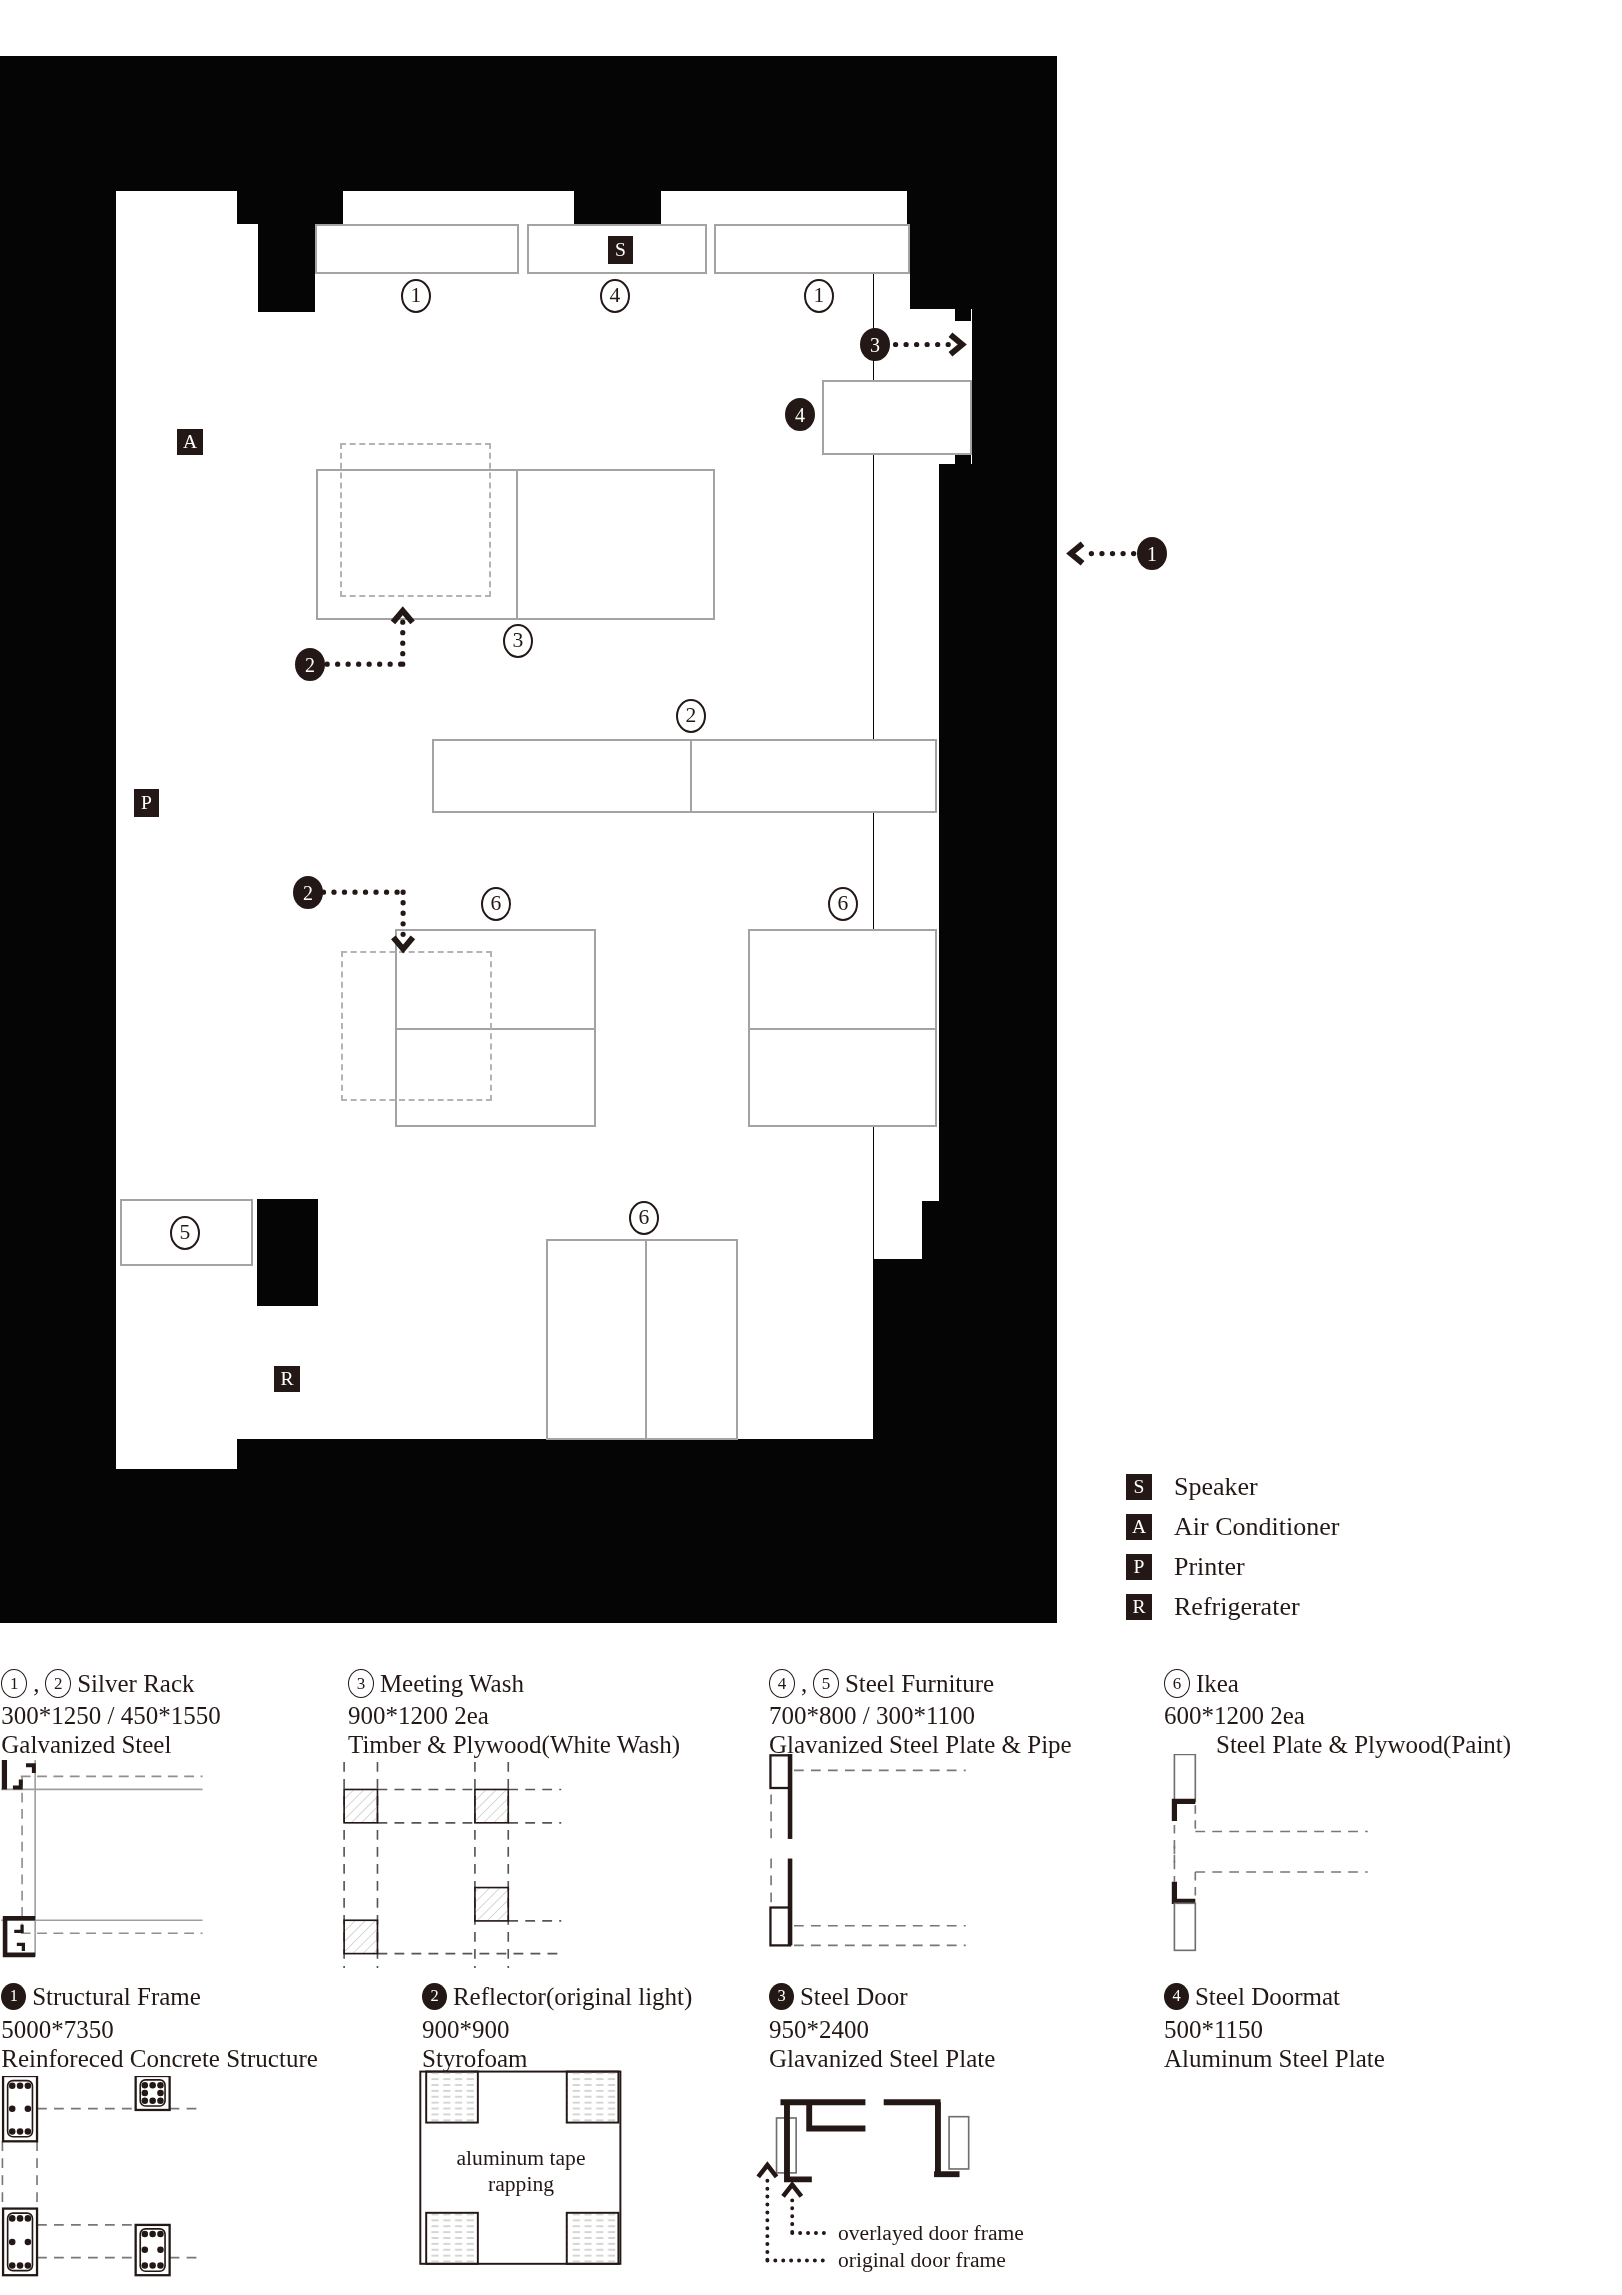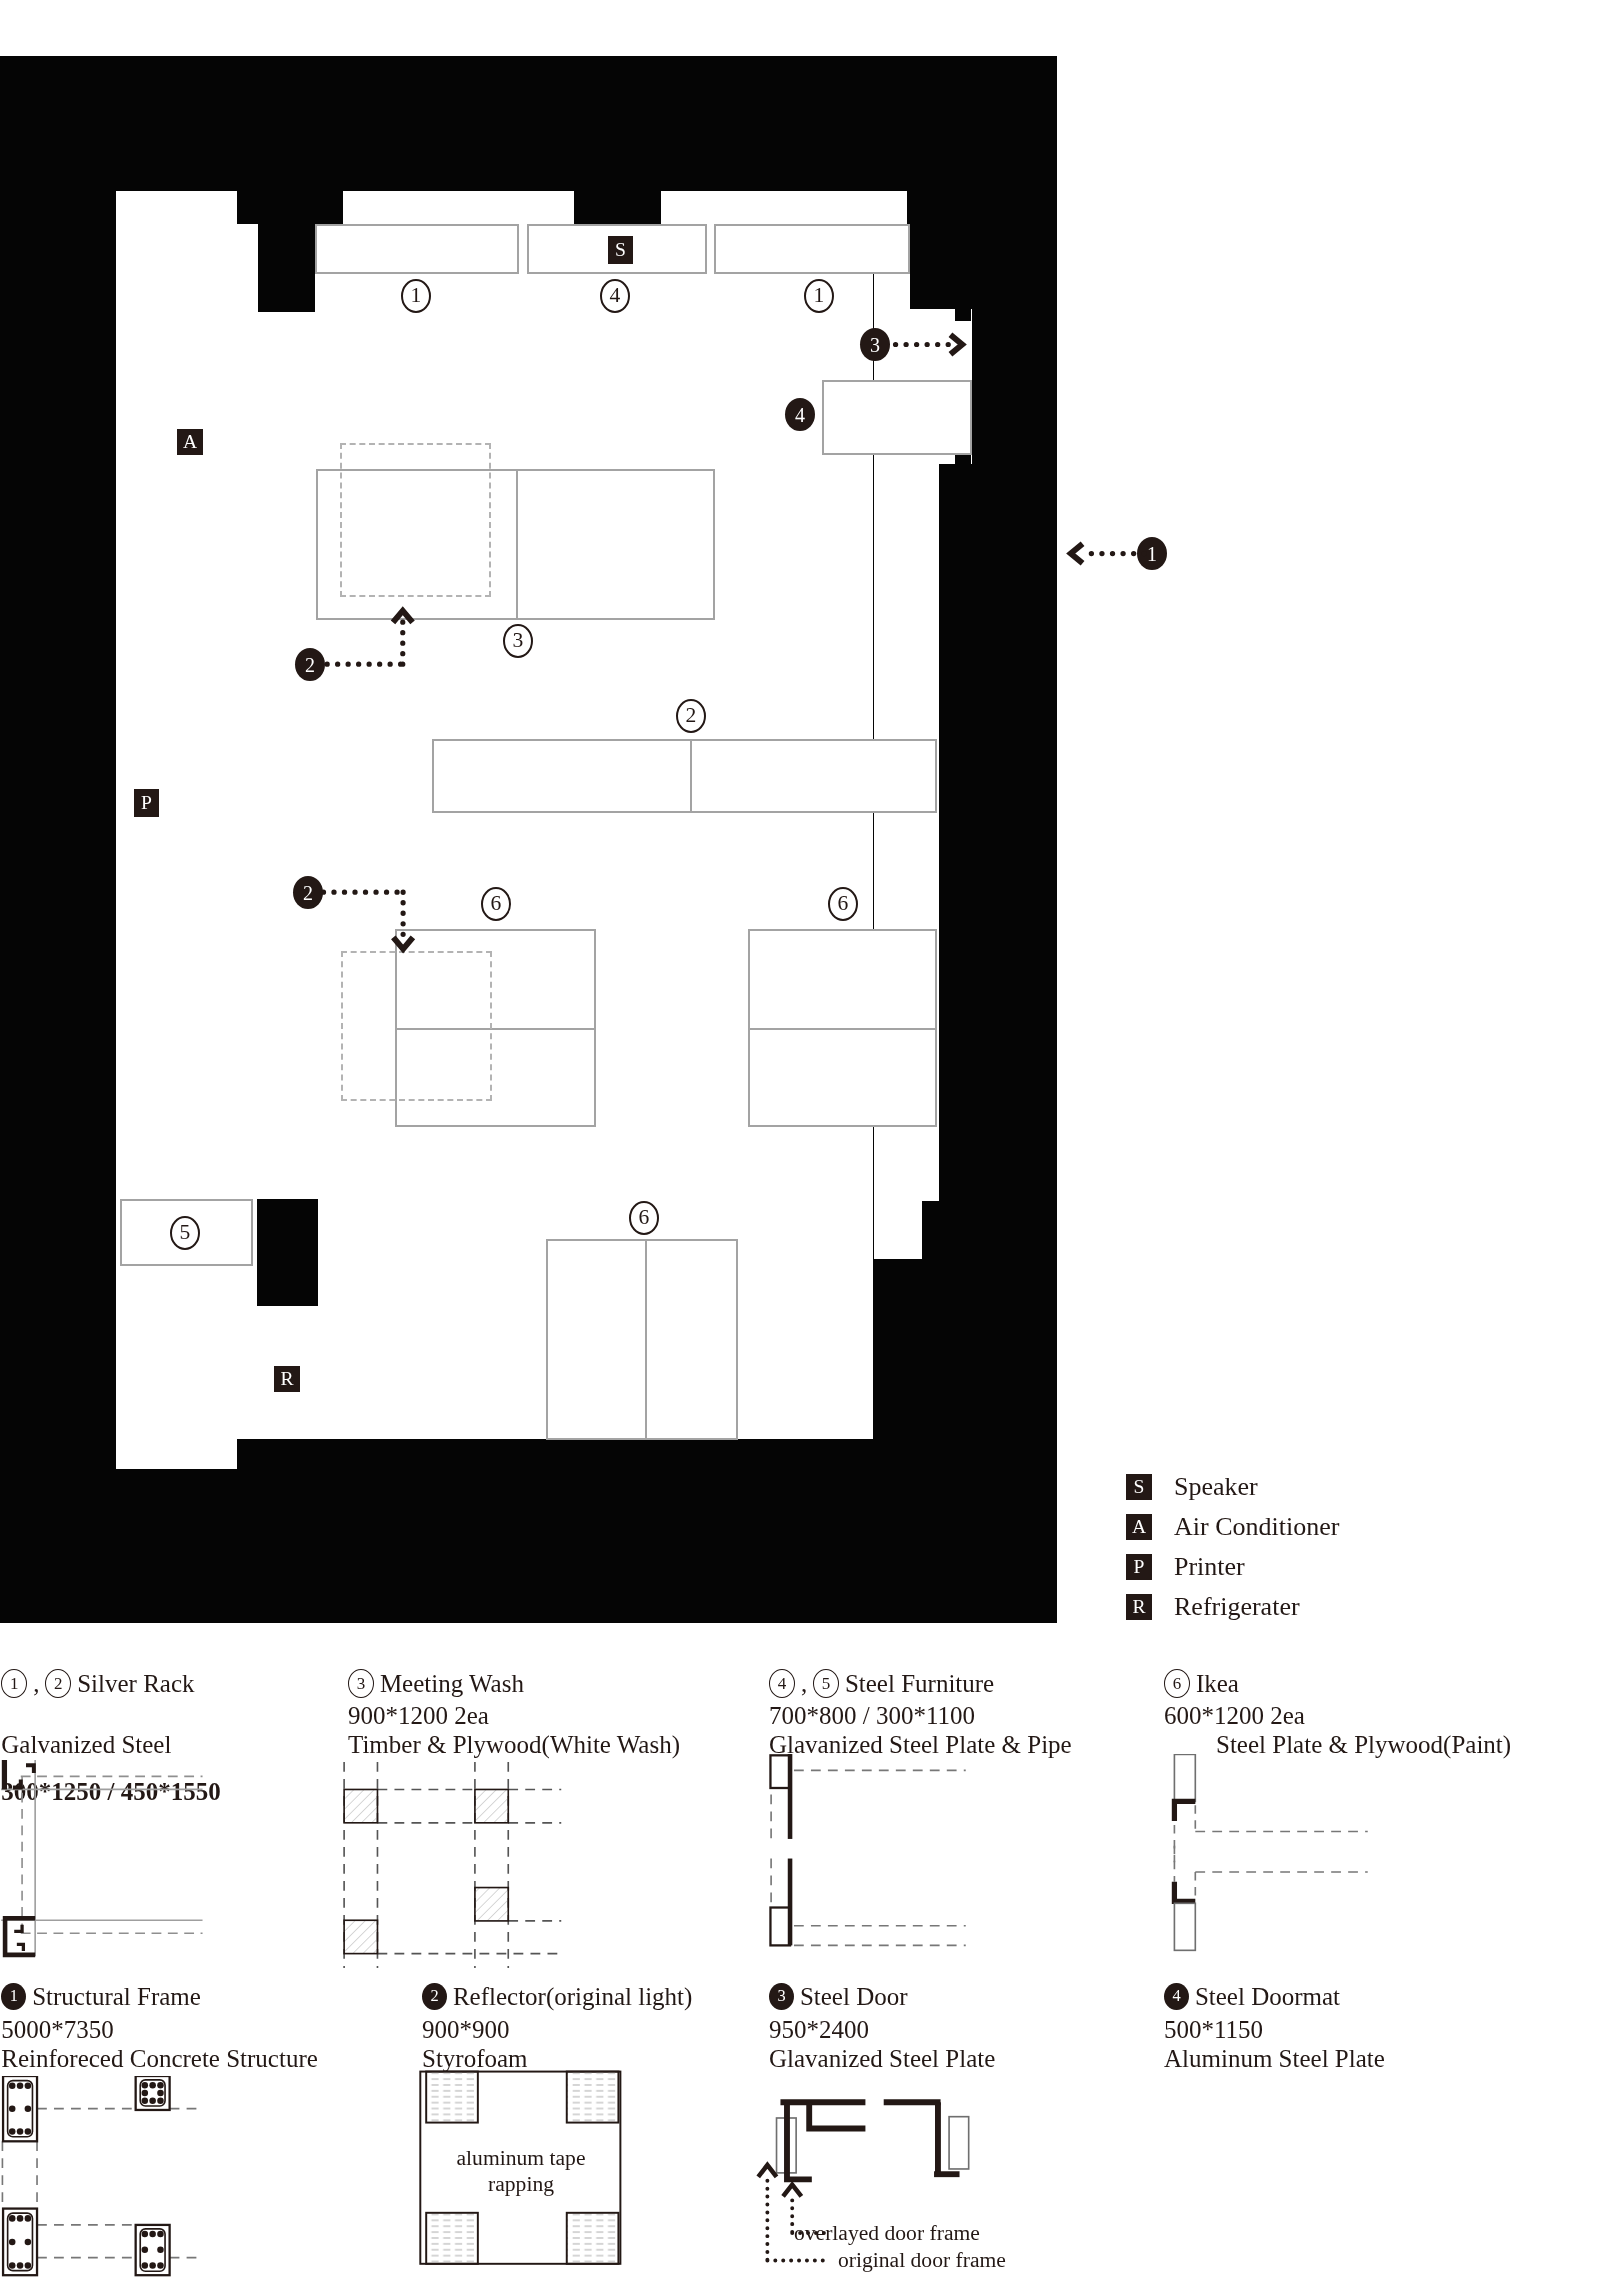--- a/index.html
+++ b/index.html
@@ -144,21 +144,21 @@
     <div class="leg-box">R</div>
     <div class="leg-label">Refrigerater</div>
   </div>
 
   <div class="fl-line fl-title" style="left:1.3px;top:1669px;">
     <span class="cn-sm">1</span>
       <span>,</span>
       <span class="cn-sm">2</span>
     <span>Silver Rack</span>
   </div>
-  <div class="fl-line" style="left:1.3px;top:1777px;font-weight:bold;">300*1250 / 450*1550</div>
+  <div class="fl-line" style="left:1.3px;top:1701px;">300*1250 / 450*1550</div>
   <div class="fl-line" style="left:1.3px;top:1730px;">Galvanized Steel</div>
 
   <div class="fl-line fl-title" style="left:348px;top:1669px;">
     <span class="cn-sm">3</span>
     <span>Meeting Wash</span>
   </div>
   <div class="fl-line" style="left:348px;top:1701px;">900*1200 2ea</div>
   <div class="fl-line" style="left:348px;top:1730px;">Timber &amp; Plywood(White Wash)</div>
 
   <div class="fl-line fl-title" style="left:769px;top:1669px;">
@@ -346,17 +346,17 @@
     <path d="M200,40 H287" stroke="#231815" stroke-width="9" fill="none"></path>
     <path d="M283,40 V150" stroke="#231815" stroke-width="9" fill="none"></path>
     <path d="M277,150 H316" stroke="#231815" stroke-width="9" fill="none"></path>
     <rect x="300" y="62" width="30" height="80" stroke="#6f6f6f" stroke-width="2.5" fill="none"></rect>
 
     <path d="M8,168 L22,150 L36,168" stroke="#231815" stroke-width="7" fill="none" transform="translate(0,-14)"></path>
     <path d="M46,184 L60,166 L74,184" stroke="#231815" stroke-width="7" fill="none"></path>
     <path d="M22,160 V282 M22,282 H118" stroke="#231815" stroke-width="6" fill="none" stroke-linecap="round" stroke-dasharray="0.1 12"></path>
     <path d="M60,190 V240 M60,240 H118" stroke="#231815" stroke-width="6" fill="none" stroke-linecap="round" stroke-dasharray="0.1 12"></path>
   </svg>
-  <div class="note" style="left:794px;top:2220px;text-align:right;">overlayed door frame</div>
+  <div class="note" style="left:838px;top:2220px;text-align:right;">overlayed door frame</div>
   <div class="note" style="left:838px;top:2247px;">original door frame</div>
 
 </div>
 
 
 </body></html>

